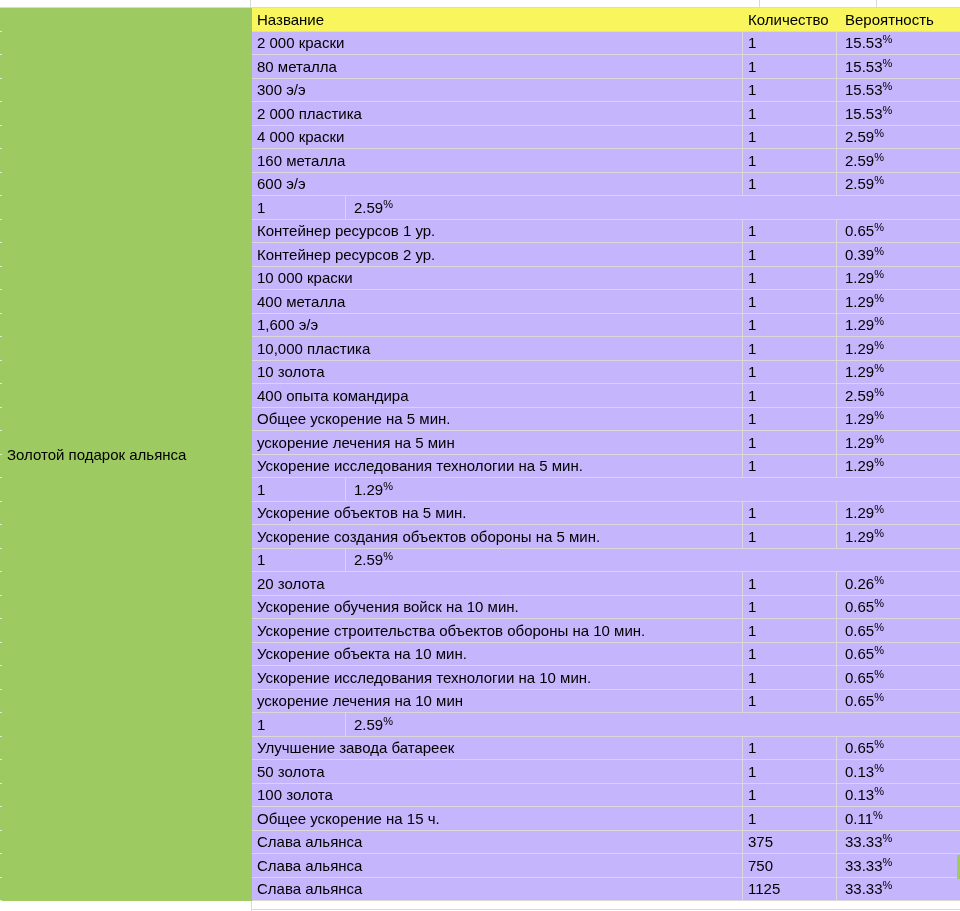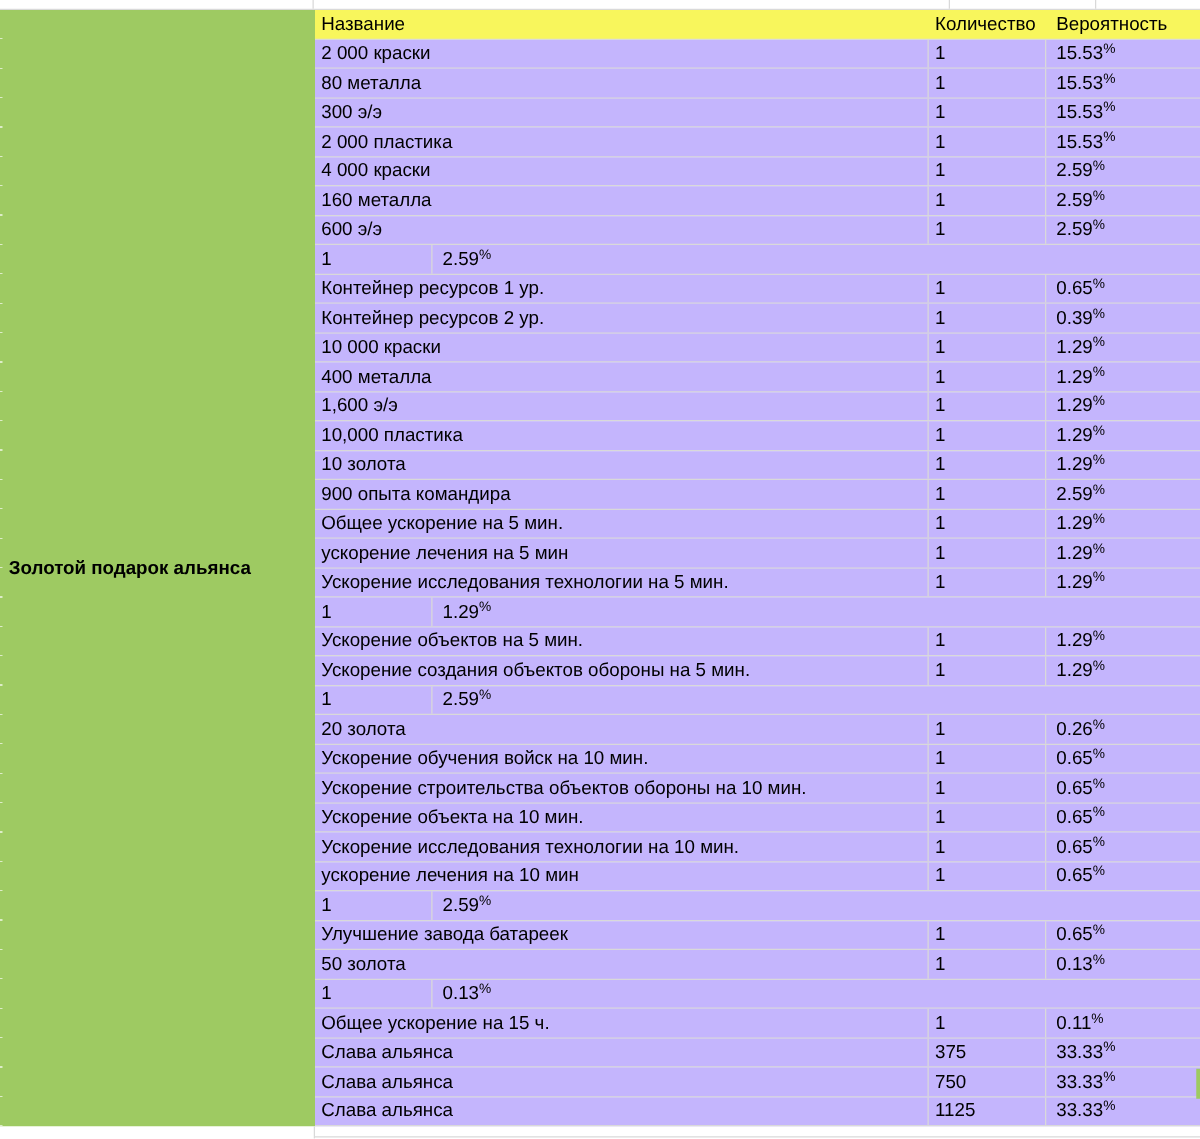--- a/index.html
+++ b/index.html
@@ -34,21 +34,20 @@
   .side-cell {
     position: absolute;
     left: 0; top: 8px;
     width: 252px; height: 893px;
     background: var(--side-bg, #9ECA62);
     display: flex;
     align-items: center;
     box-sizing: border-box;
     padding-left: 7px;
     font-size: 15px;
-    font-weight: bold;
   }
   
   .left-nubs {
     position: absolute;
     left: 0; top: 8px;
     width: 2px; height: 893px;
     background: repeating-linear-gradient(
       to bottom,
       transparent 0px,
       transparent 22.5px,
@@ -250,21 +249,21 @@
         </div>
         <div class="row">
           <div class="cell name">10 золота</div>
           <div class="cell qty">1</div>
           <div class="cell prob">
             <span>1.29</span>
             <span class="pct-sign">%</span>
           </div>
         </div>
         <div class="row">
-          <div class="cell name">900 опыта командира</div>
+          <div class="cell name">400 опыта командира</div>
           <div class="cell qty">1</div>
           <div class="cell prob">
             <span>2.59</span>
             <span class="pct-sign">%</span>
           </div>
         </div>
         <div class="row">
           <div class="cell name">Общее ускорение на 5 мин.</div>
           <div class="cell qty">1</div>
           <div class="cell prob">
@@ -383,20 +382,21 @@
         </div>
         <div class="row">
           <div class="cell name">50 золота</div>
           <div class="cell qty">1</div>
           <div class="cell prob">
             <span>0.13</span>
             <span class="pct-sign">%</span>
           </div>
         </div>
         <div class="row">
+          <div class="cell name">100 золота</div>
           <div class="cell qty">1</div>
           <div class="cell prob">
             <span>0.13</span>
             <span class="pct-sign">%</span>
           </div>
         </div>
         <div class="row">
           <div class="cell name">Общее ускорение на 15 ч.</div>
           <div class="cell qty">1</div>
           <div class="cell prob">

